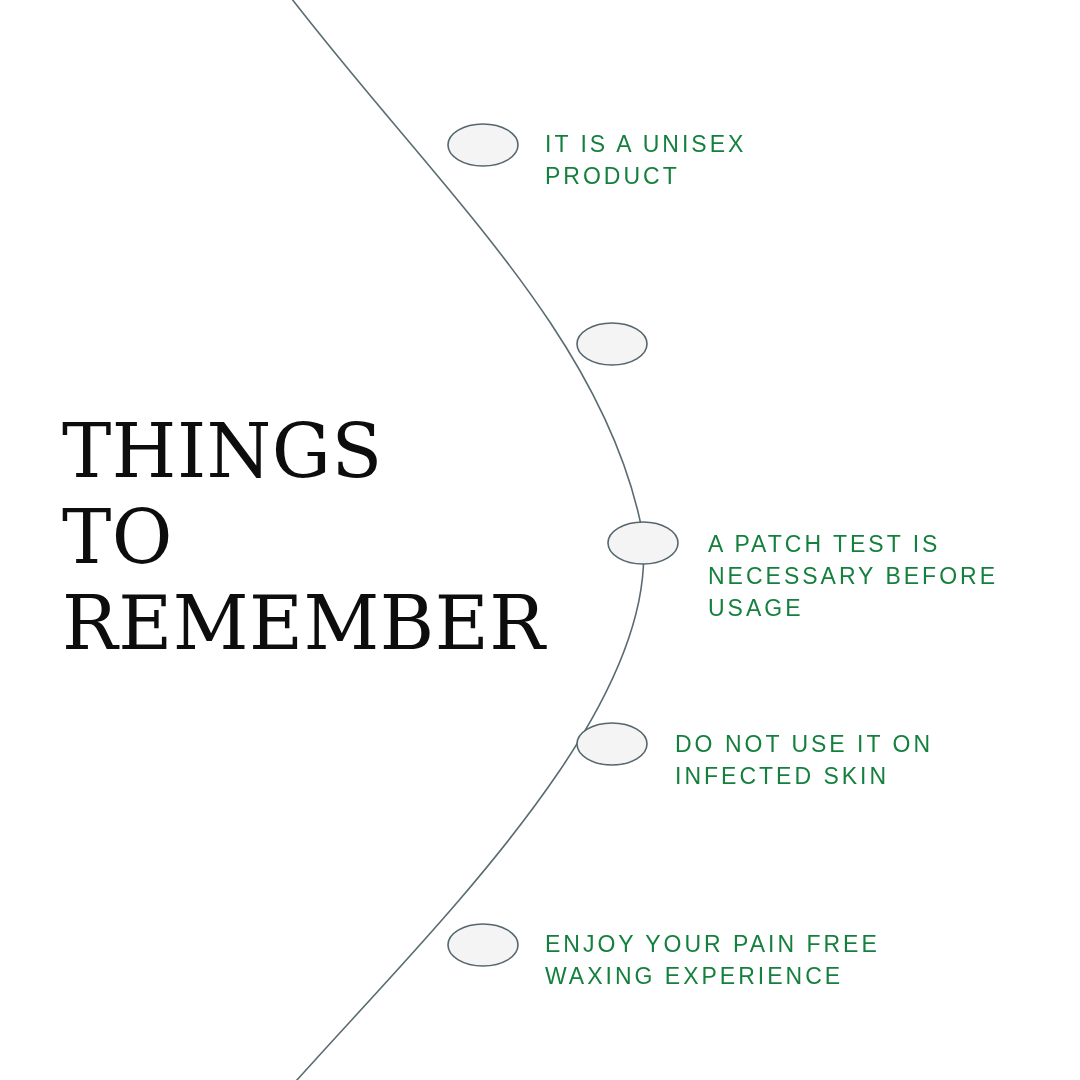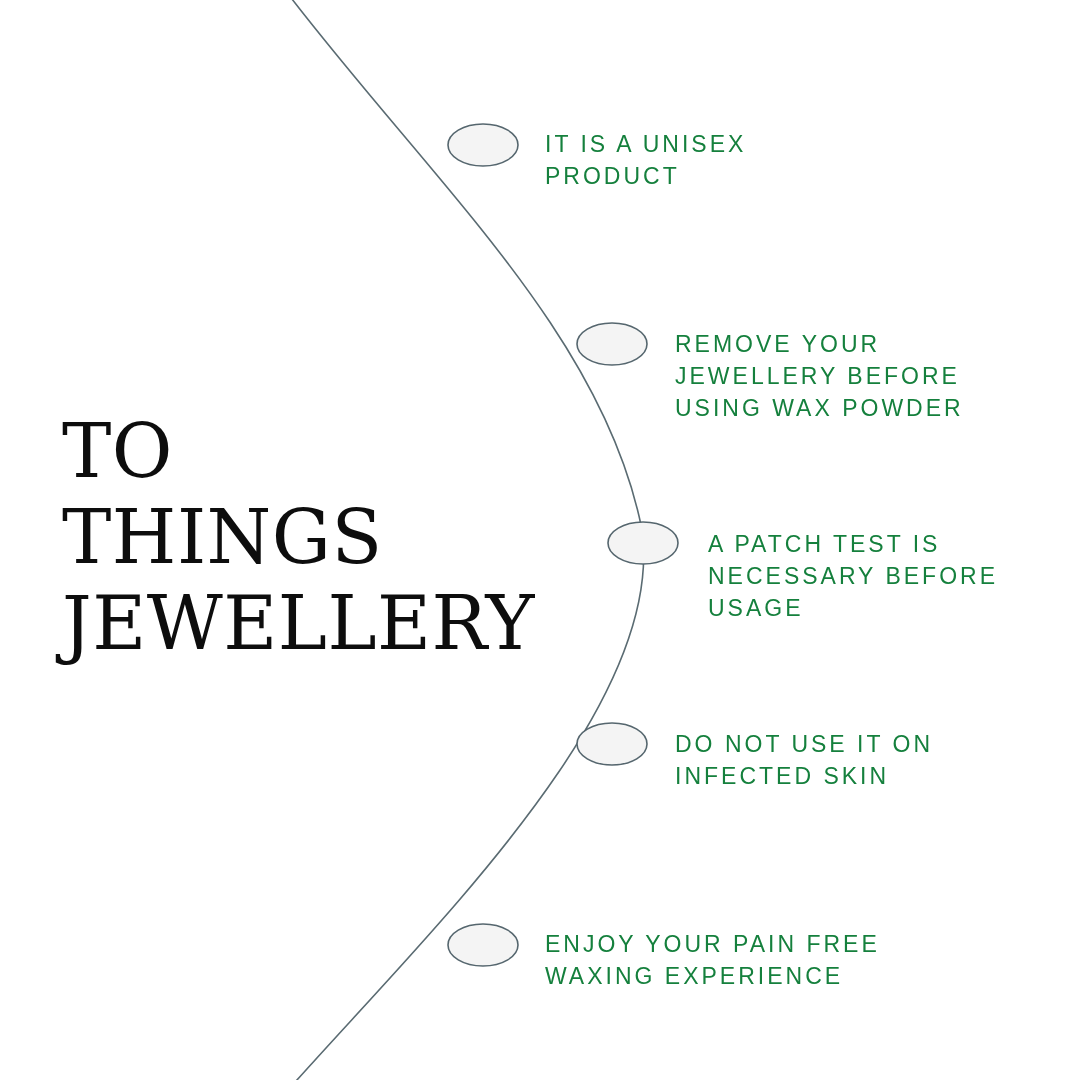--- a/index.html
+++ b/index.html
@@ -69,30 +69,27 @@
     <path id="timeline-curve" fill="none" stroke="#5a6b72" stroke-width="1.6" stroke-linecap="round" d="M 285 -10 C 430 180, 600 330, 641 525 C 672 700, 430 930, 288 1090"></path>
 
     <ellipse cx="483" cy="145" rx="35" ry="21" fill="#f4f4f4" stroke="#55666e" stroke-width="1.6"></ellipse>
     <ellipse cx="612" cy="344" rx="35" ry="21" fill="#f4f4f4" stroke="#55666e" stroke-width="1.6"></ellipse>
     <ellipse cx="643" cy="543" rx="35" ry="21" fill="#f4f4f4" stroke="#55666e" stroke-width="1.6"></ellipse>
     <ellipse cx="612" cy="744" rx="35" ry="21" fill="#f4f4f4" stroke="#55666e" stroke-width="1.6"></ellipse>
     <ellipse cx="483" cy="945" rx="35" ry="21" fill="#f4f4f4" stroke="#55666e" stroke-width="1.6"></ellipse>
   </svg>
 
   <div id="title-block">
+    <div class="title-line">THINGS</div>
     <div class="title-line">TO</div>
-    <div class="title-line">THINGS</div>
-    <div class="title-line">JEWELLERY</div>
+    <div class="title-line">REMEMBER</div>
   </div>
 
   <div class="item-text" id="item-text-0">IT IS A UNISEX
 PRODUCT</div>
-  <div class="item-text" id="item-text-1">REMOVE YOUR
-JEWELLERY BEFORE
-USING WAX POWDER</div>
   <div class="item-text" id="item-text-2">A PATCH TEST IS
 NECESSARY BEFORE
 USAGE</div>
   <div class="item-text" id="item-text-4">ENJOY YOUR PAIN FREE
 WAXING EXPERIENCE</div>
   <div class="item-text" id="item-text-3">DO NOT USE IT ON
 INFECTED SKIN</div>
 
 </div>
 

